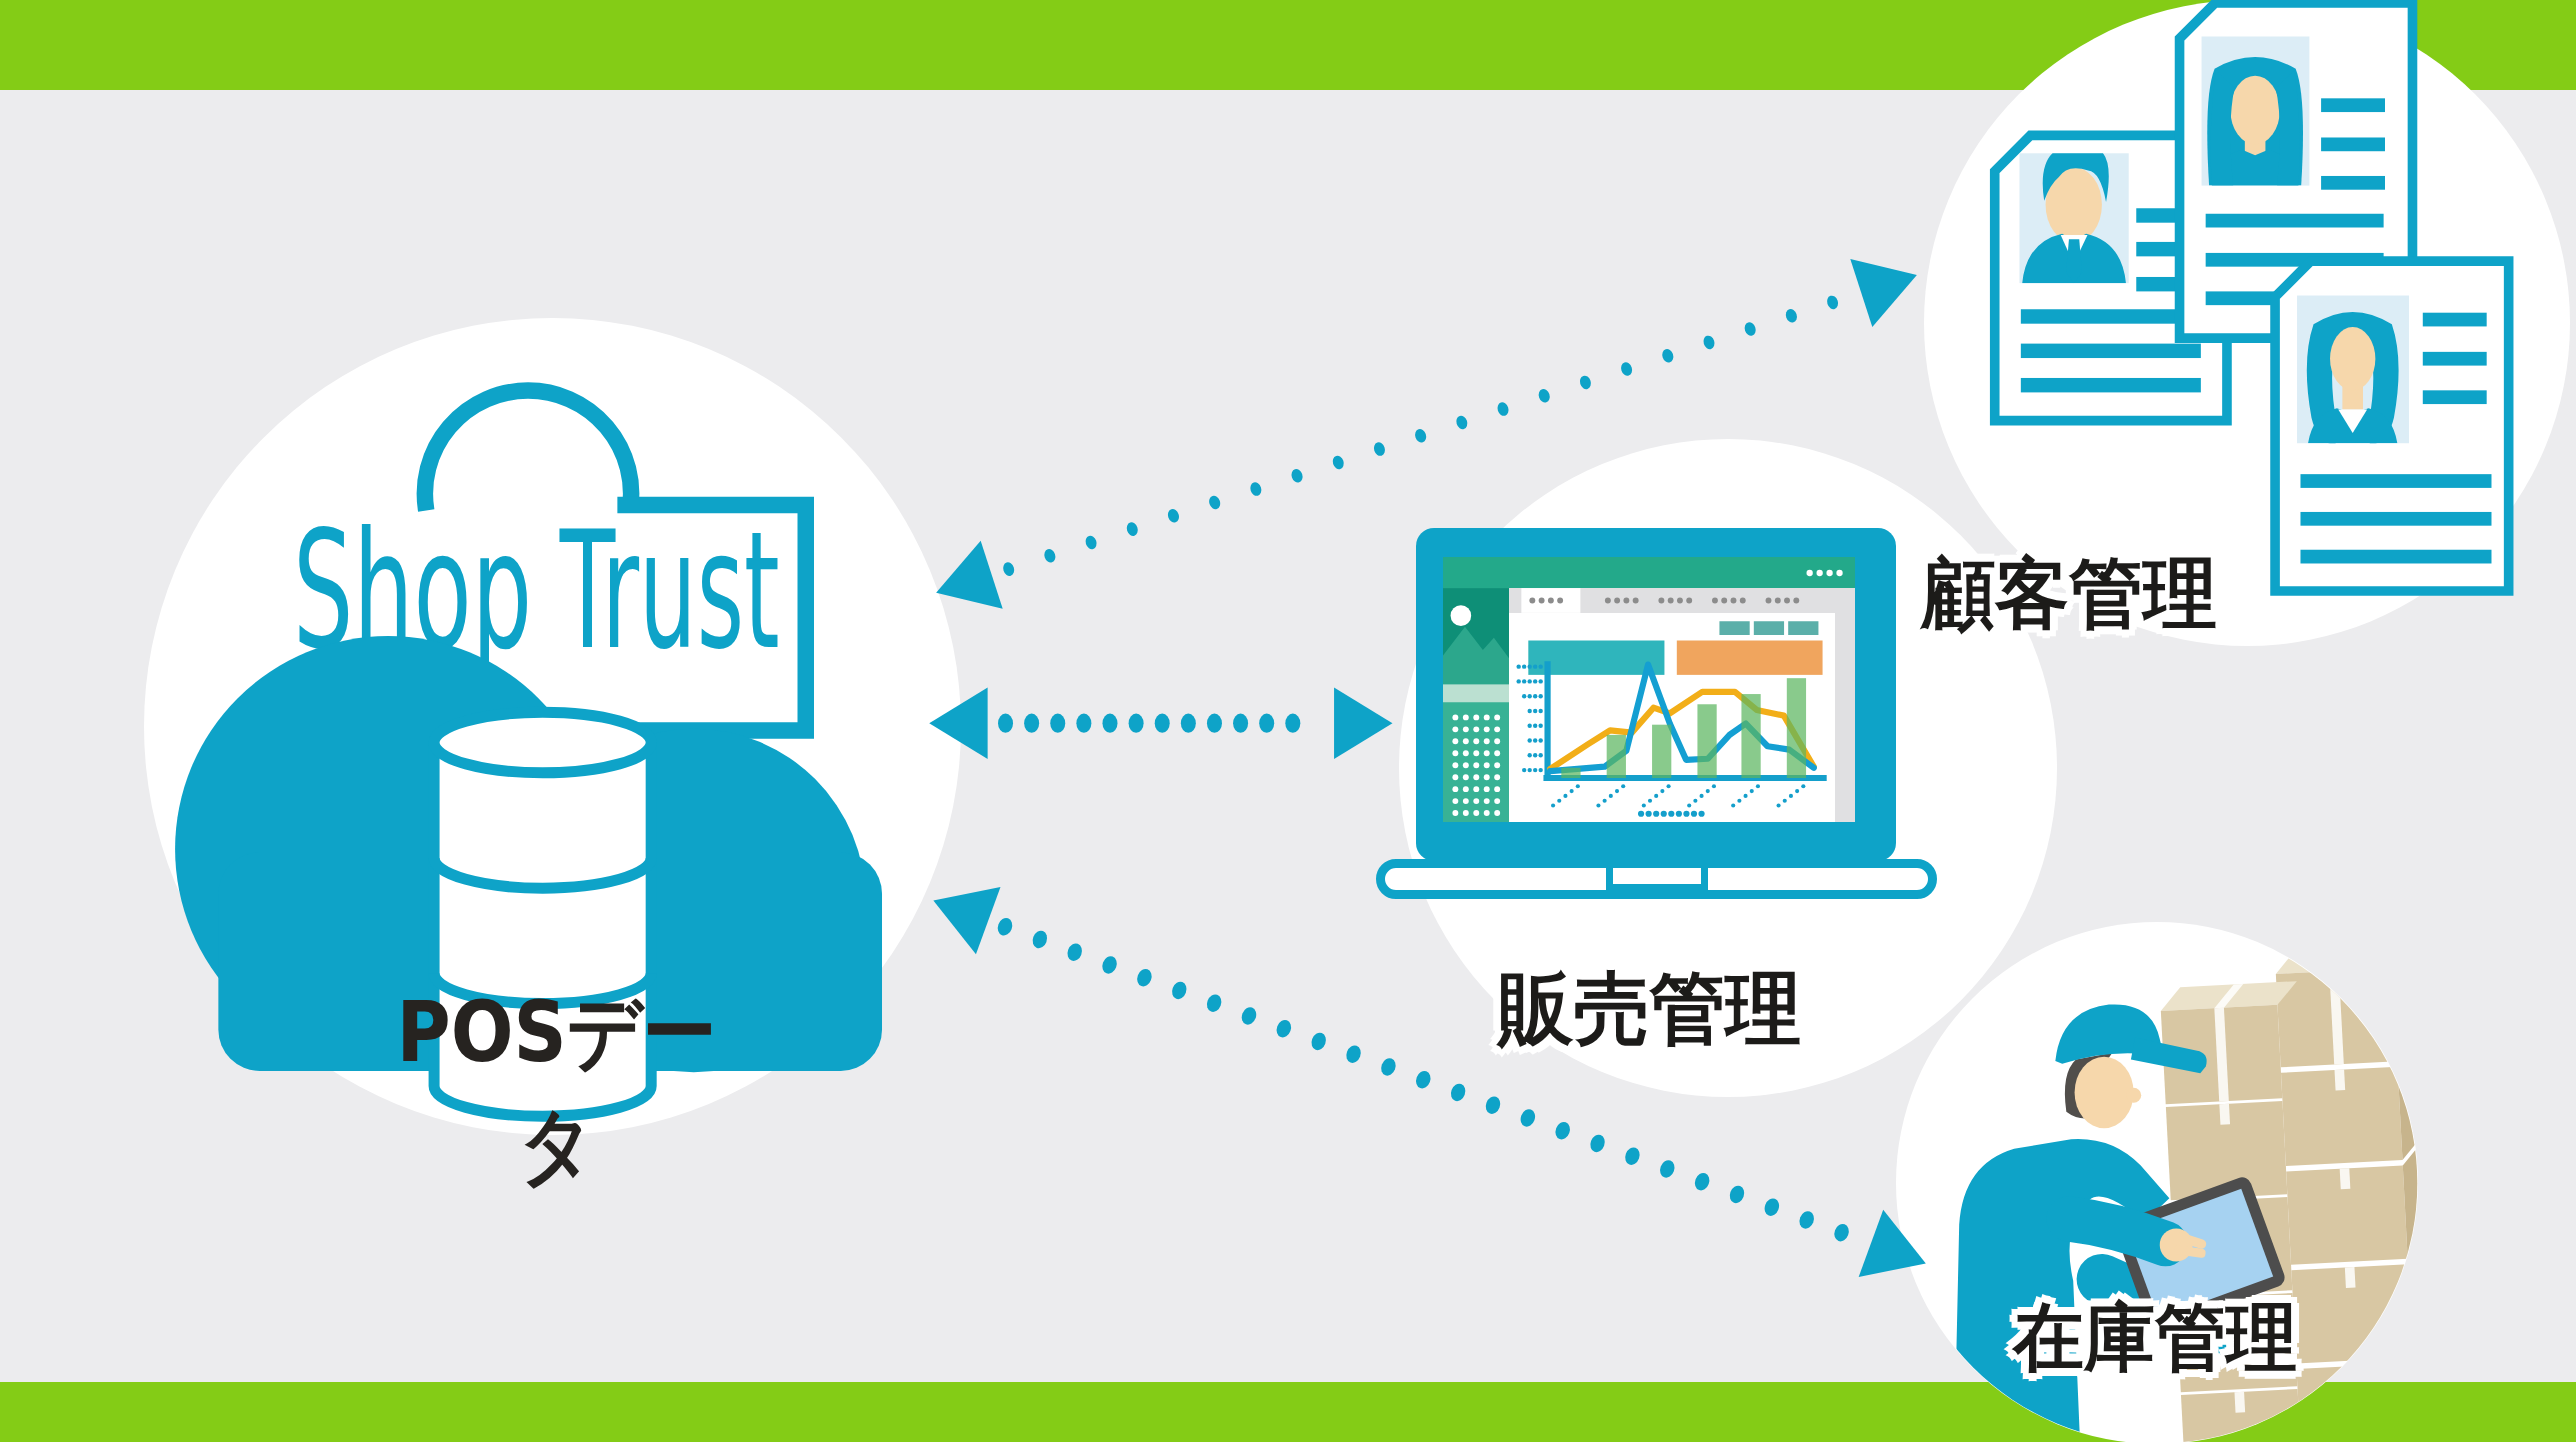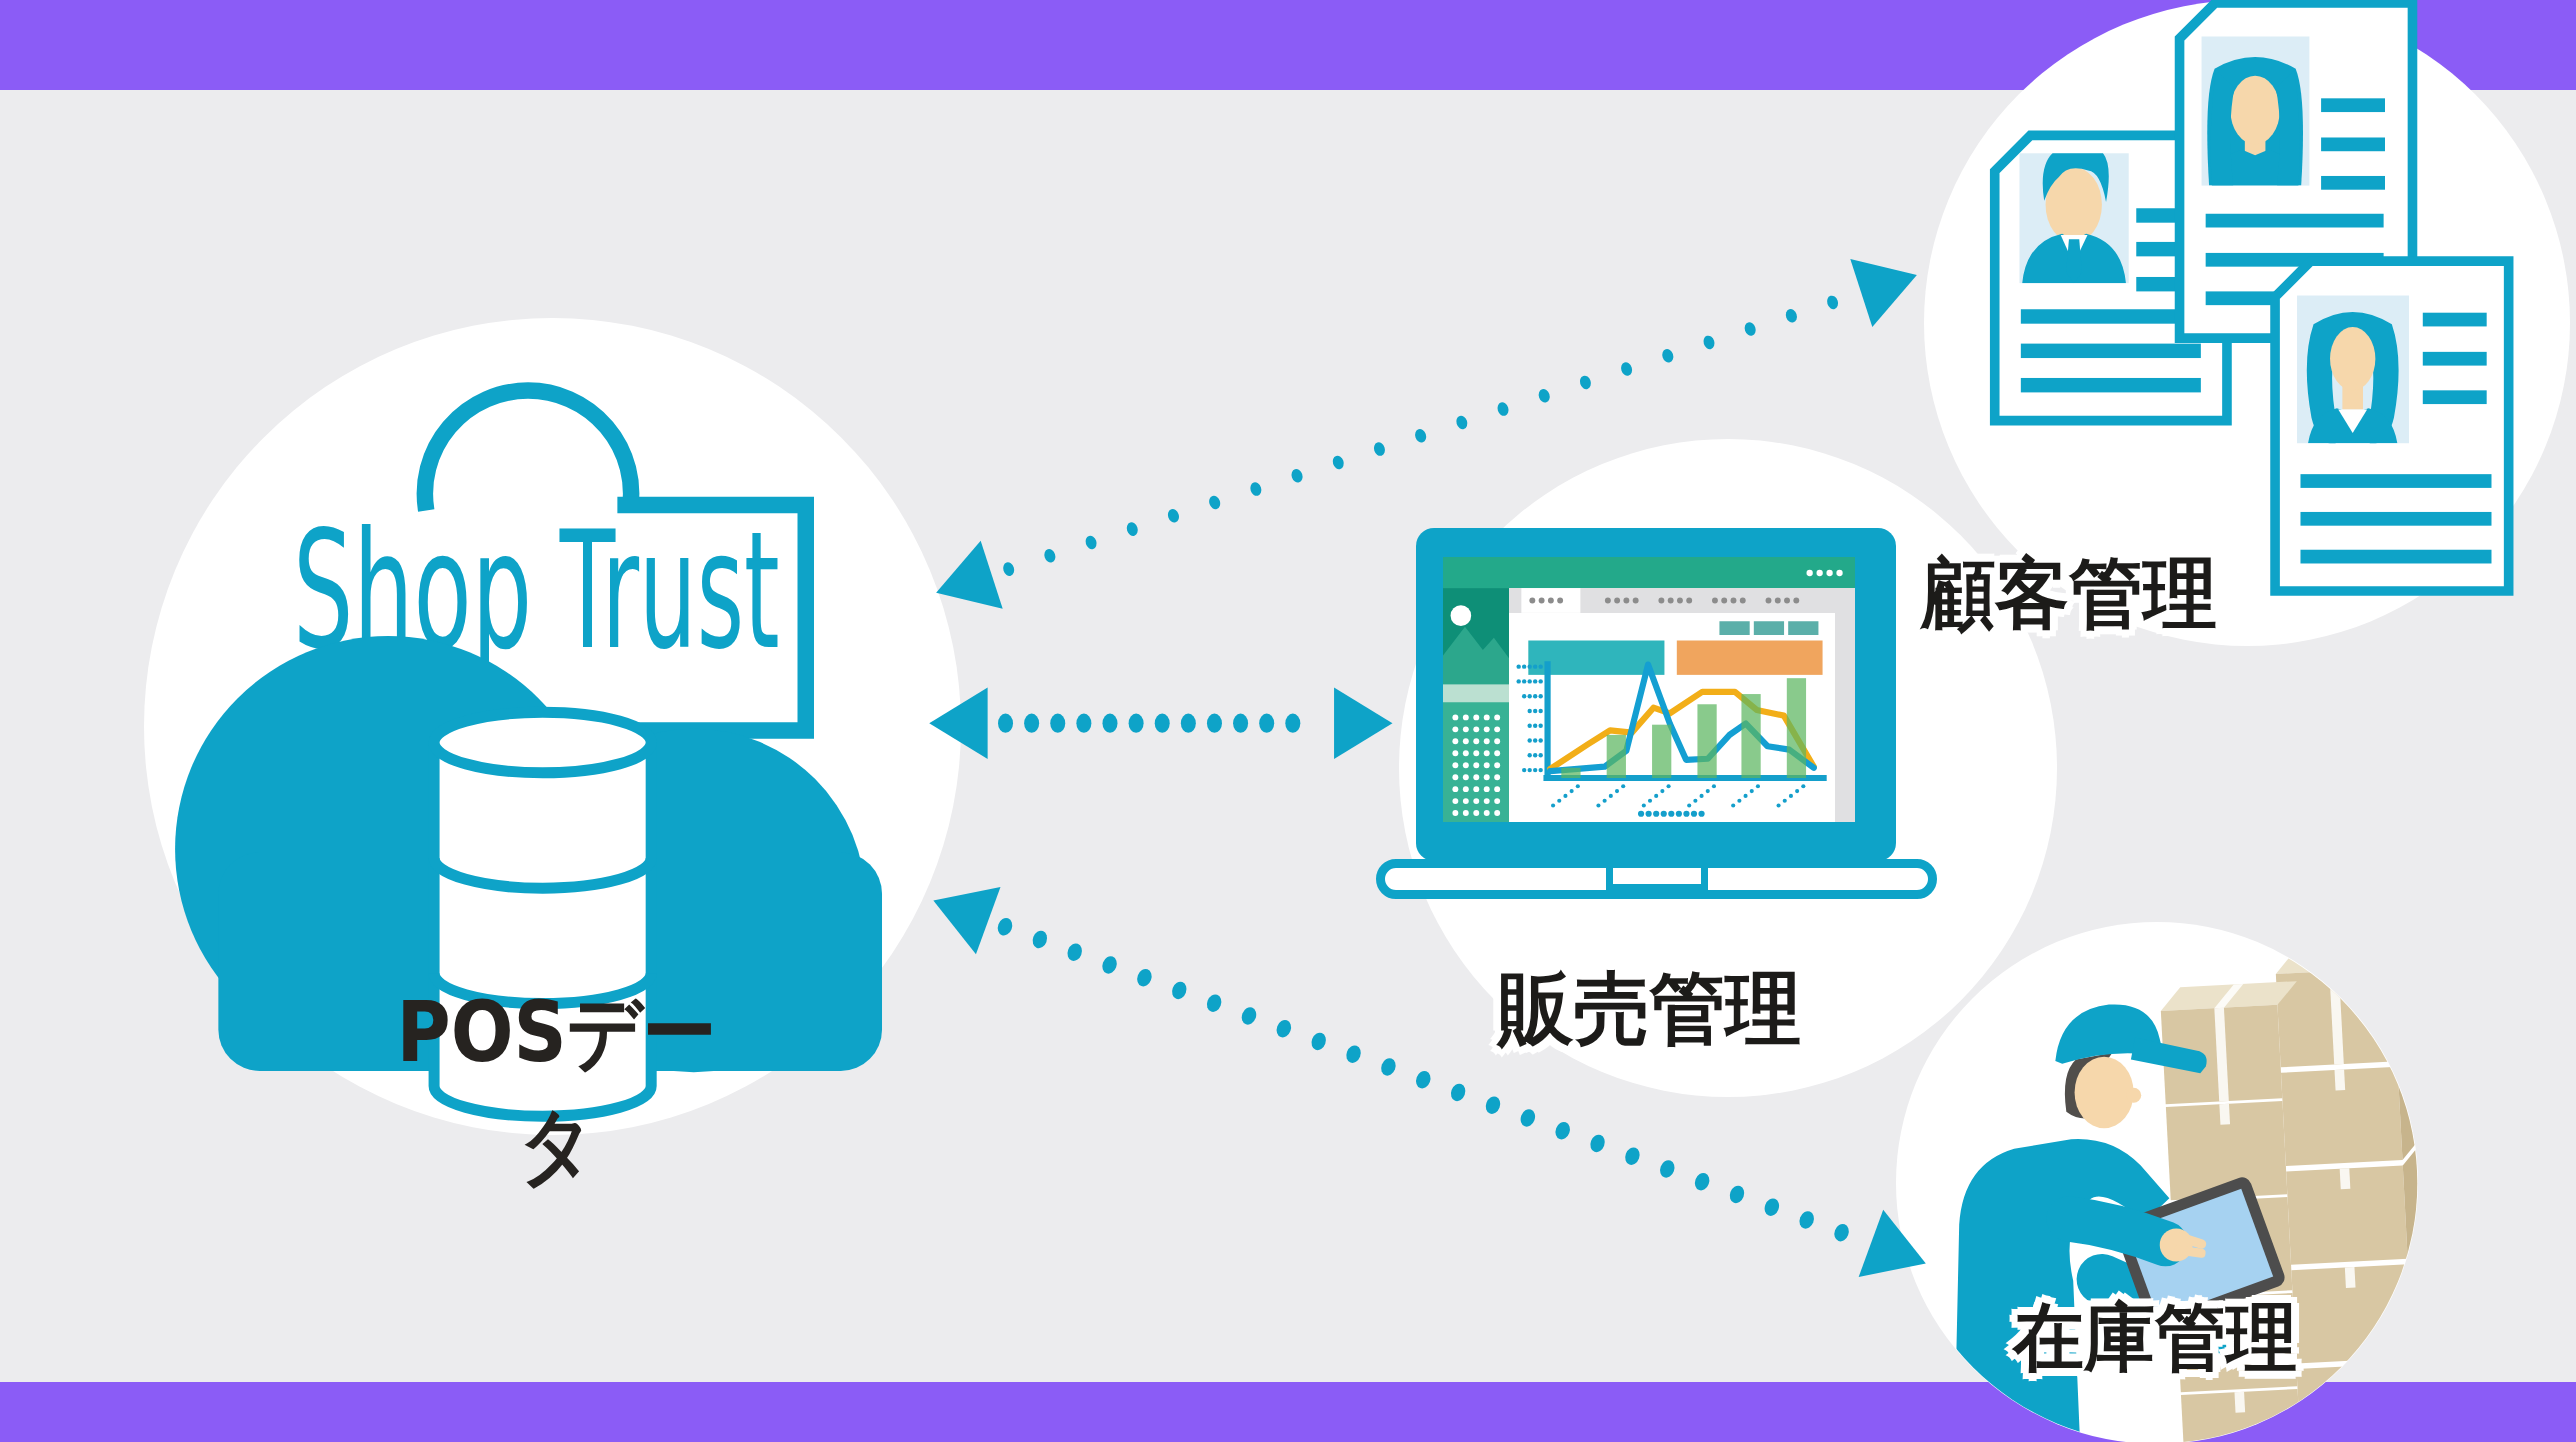--- a/index.html
+++ b/index.html
@@ -1,16 +1,16 @@
 <!DOCTYPE html>
 <html style="font-size:11px"><head>
 <meta charset="utf-8">
 <style>
   html,body{margin:0;padding:0;background:#fff;}
-  #stage{position:relative;width:2576px;height:1443px;overflow:hidden;background:#8b5cf6;
+  #stage{position:relative;width:2576px;height:1443px;overflow:hidden;background:#84cc16;
          font-family:"DejaVu Sans","Liberation Sans",sans-serif;}
   .abs{position:absolute;}
   .circle{position:absolute;border-radius:50%;background:#ffffff;}
   .label{position:absolute;font-weight:bold;color:#1c1b19;text-align:center;white-space:nowrap;
          text-shadow:-6.2px -6.2px 0 #fff,6.2px -6.2px 0 #fff,-6.2px 6.2px 0 #fff,6.2px 6.2px 0 #fff,
                      -8.2px 0 0 #fff,8.2px 0 0 #fff,0 -8.2px 0 #fff,0 8.2px 0 #fff;}
   svg{position:absolute;overflow:visible;}
   .noptr{pointer-events:none;}
 </style>
 </head>

